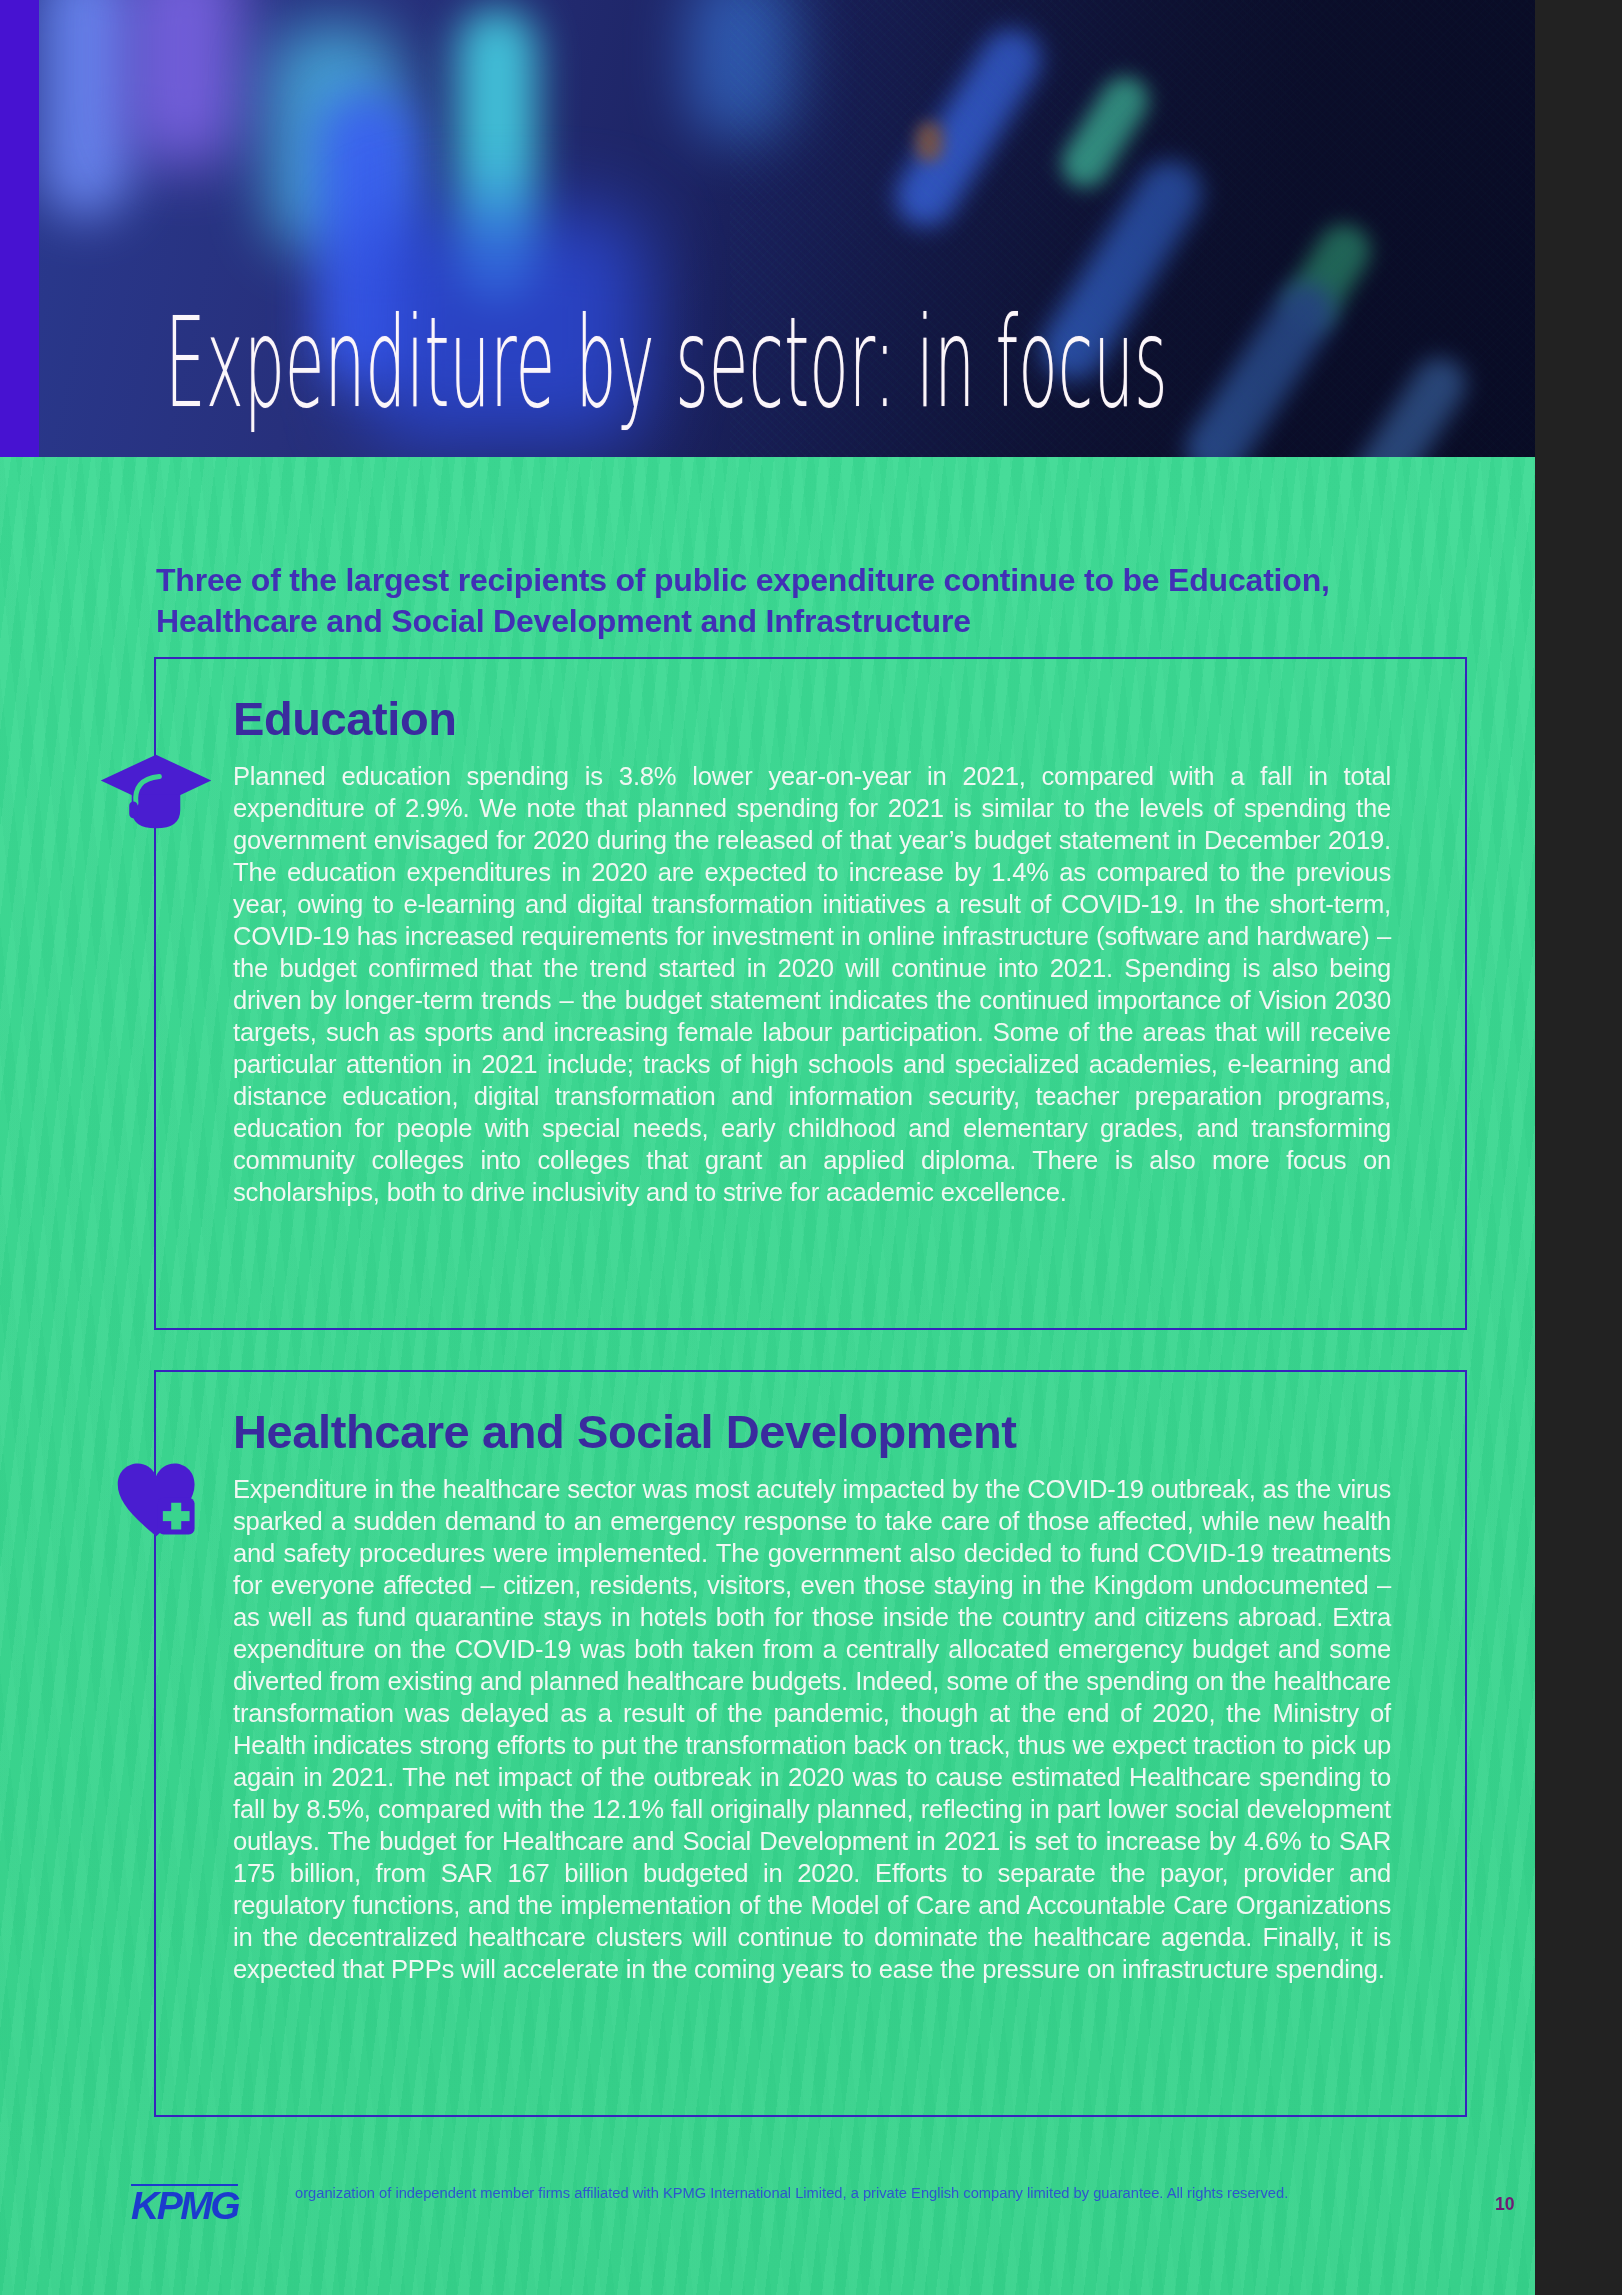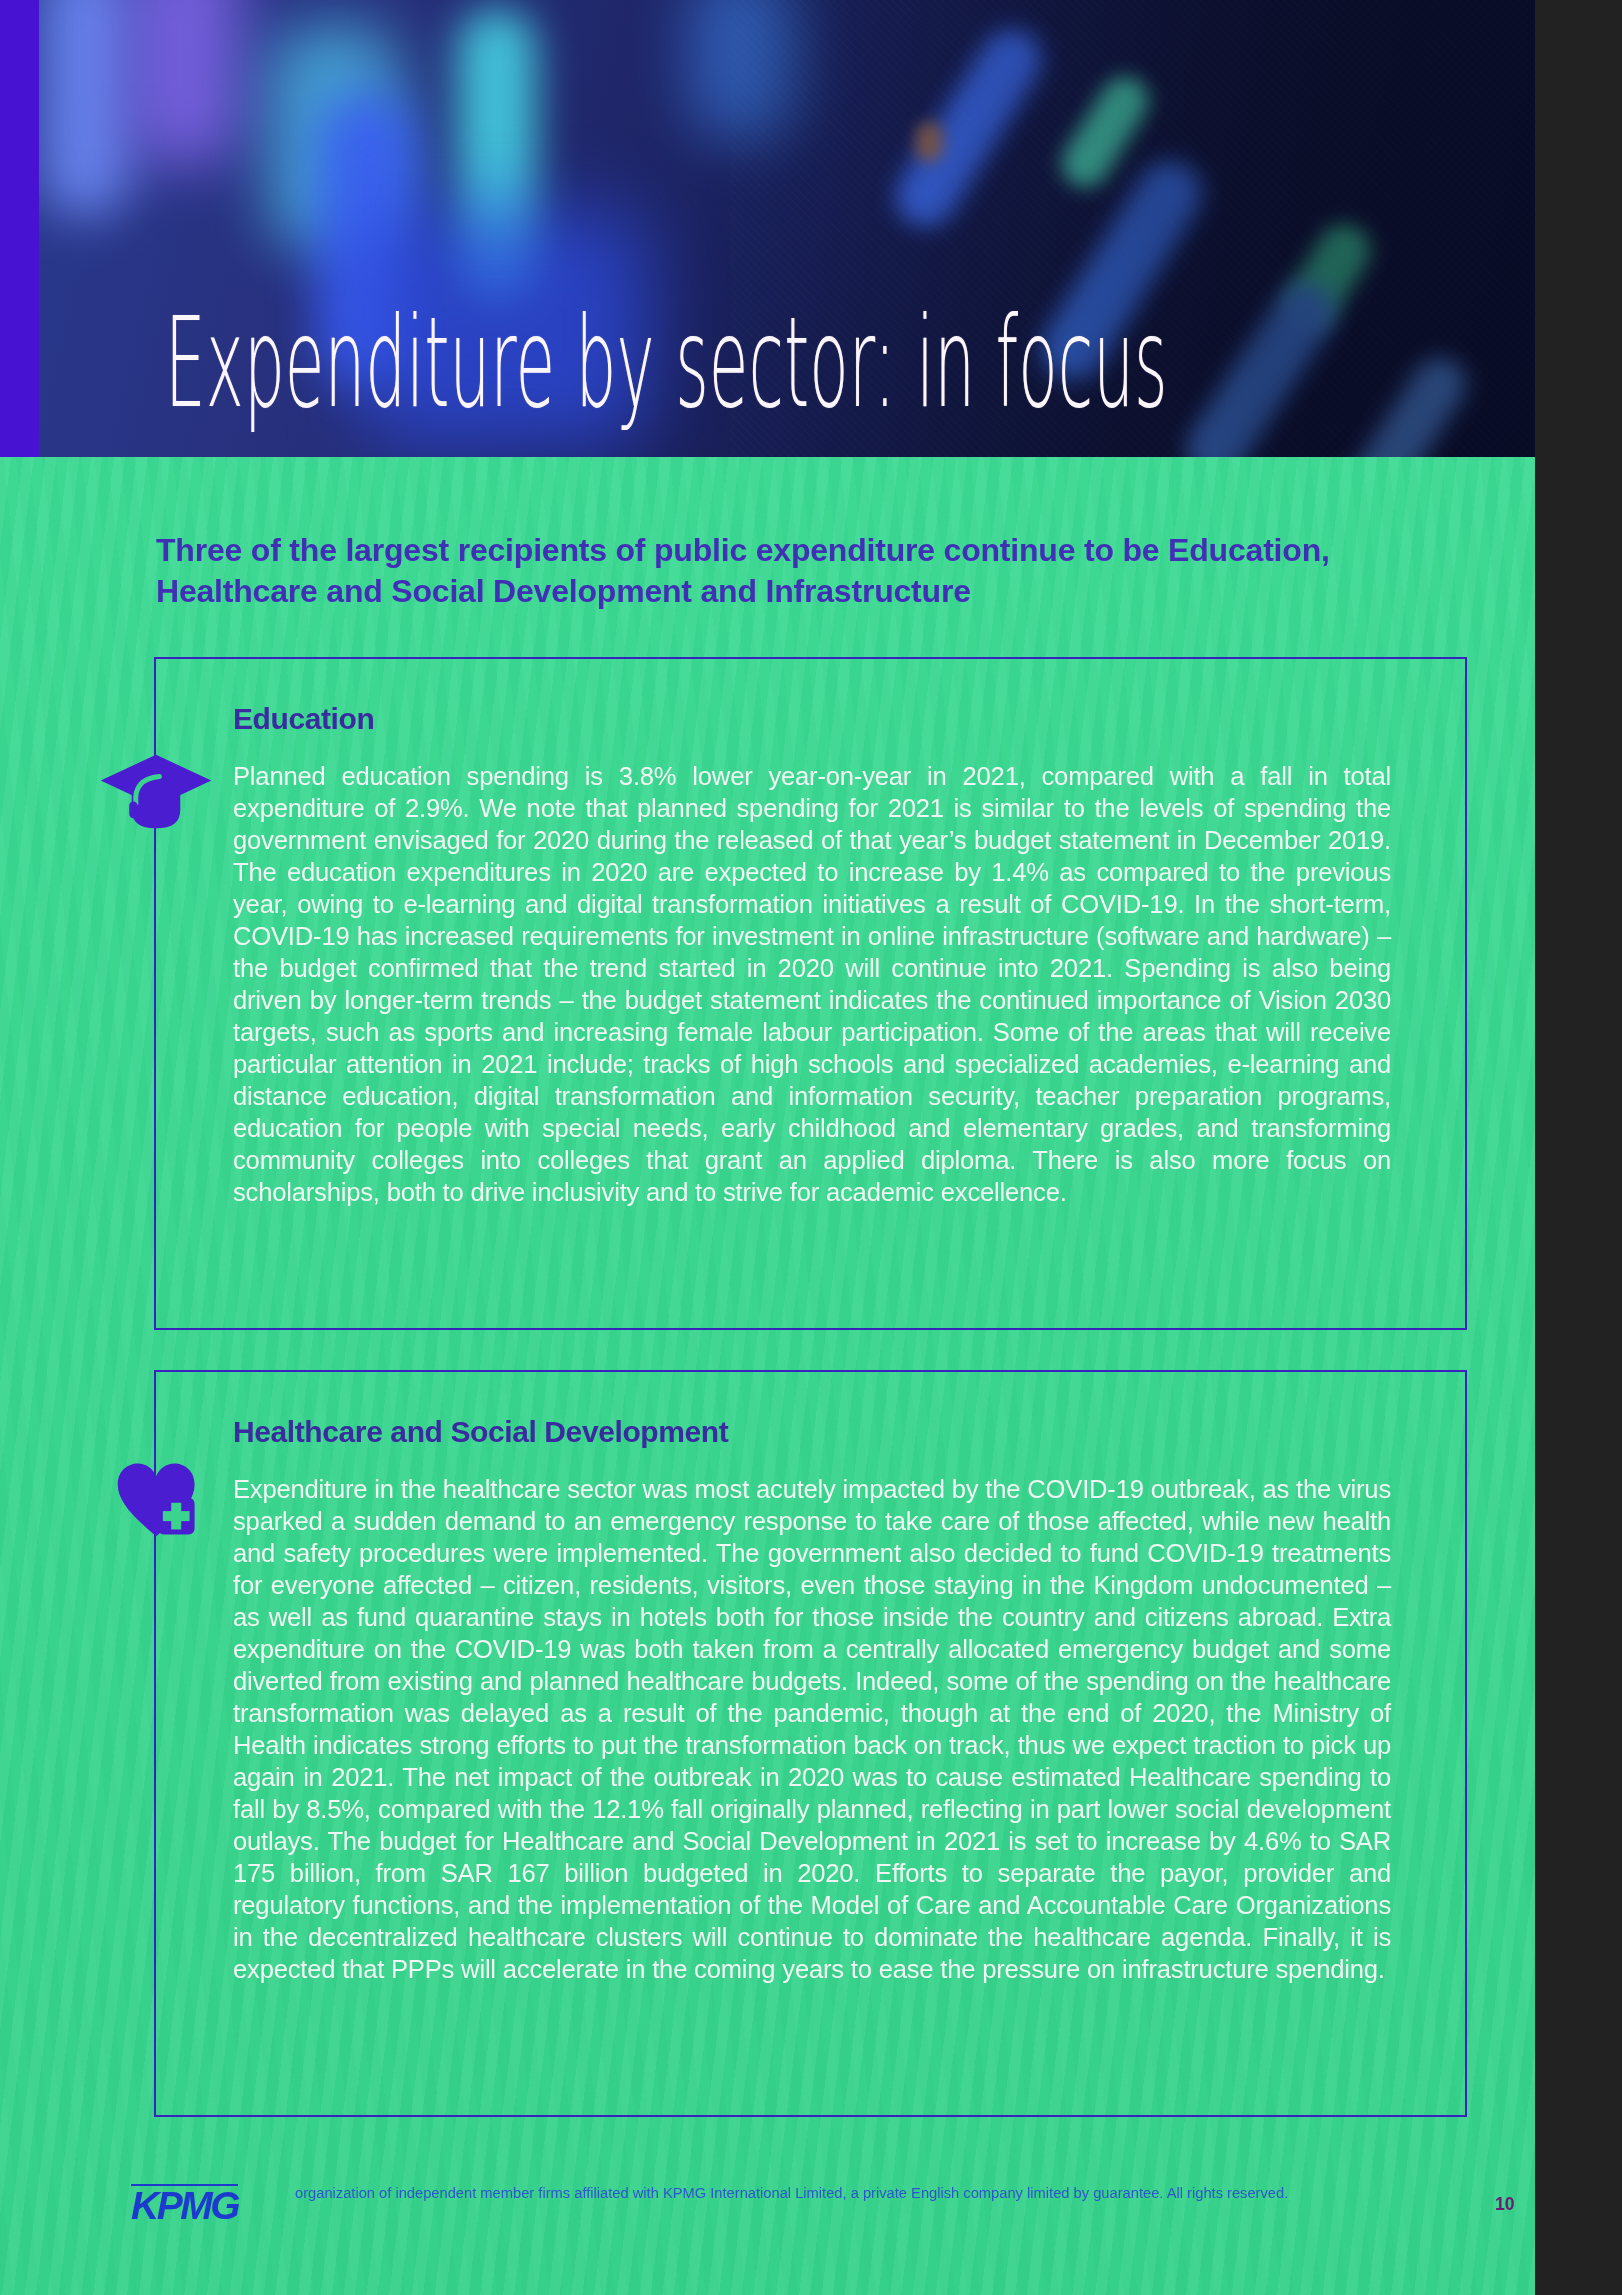--- a/index.html
+++ b/index.html
@@ -36,27 +36,27 @@
     font-size:124px;line-height:1.1;color:#fbf6fa;
     transform:scaleX(0.52);transform-origin:left top;letter-spacing:0;
     text-shadow:0 0 1.7px rgba(255,210,230,.35);
   }
   
   .green-body{position:absolute;left:0;top:457px;width:1623px;height:1838px;
     background:
       repeating-linear-gradient(97deg,rgba(150,255,205,.10) 0 11px,rgba(150,255,205,0) 11px 22.6px),
       repeating-linear-gradient(84deg,rgba(30,190,120,.12) 0 13.4px,rgba(30,190,120,0) 13.4px 26px),
       linear-gradient(#3ed893,#37d08a);}
-  .subtitle{position:absolute;left:156px;top:530px;width:1241px;z-index:2;
+  .subtitle{position:absolute;left:156px;top:560px;width:1241px;z-index:2;
     font-weight:bold;font-size:32px;line-height:41px;color:#4130b5;letter-spacing:-0.2px;}
   .section-box{position:absolute;left:154px;width:1313px;border:2.5px solid #3823bd;box-sizing:border-box;z-index:2;}
   .box-education{top:657px;height:673px;}
   .box-healthcare{top:1370px;height:747px;}
   .section-inner{padding:37px 74px 0 77px;}
-  .section-heading{font-weight:bold;font-size:30px;line-height:45px;color:#3a2b9e;letter-spacing:-0.4px;}
+  .section-heading{font-weight:bold;font-size:47px;line-height:45px;color:#3a2b9e;letter-spacing:-0.4px;}
   .section-body{margin-top:18.5px;font-size:25.6px;line-height:32px;color:#f0f7f2;text-align:justify;letter-spacing:-0.2px;}
   .icon-wrap{position:absolute;z-index:6;}
   .cap-icon-wrap{left:99px;top:753px;width:114px;height:82px;}
   .heart-icon-wrap{left:114px;top:1461px;width:86px;height:81px;}
   
   .footer{position:absolute;left:0;top:2172px;width:1623px;height:101px;z-index:3;}
   .kpmg-logo{position:absolute;left:131px;top:11.7px;
     font-style:italic;font-weight:900;font-size:39px;letter-spacing:-2.5px;color:#1c3acd;
     border-top:2.5px solid #1c3acd;padding-top:0px;line-height:1.0;}
   .copyright{position:absolute;left:295px;top:10px;width:1115px;

